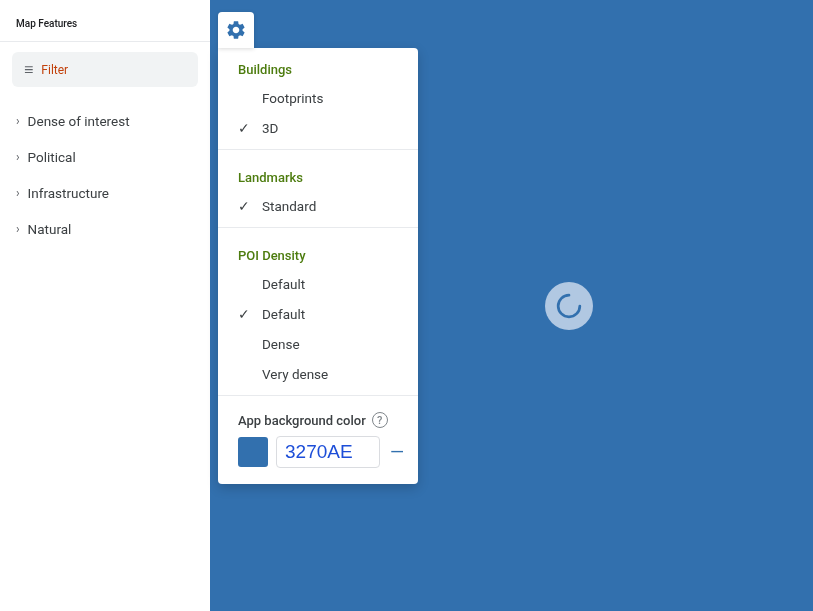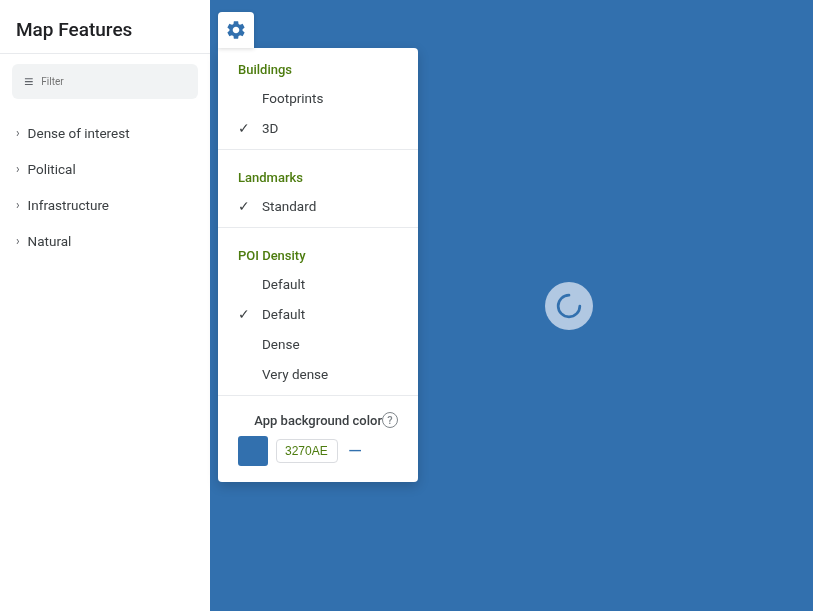--- a/index.html
+++ b/index.html
@@ -45,21 +45,21 @@
       width: 210px;
       height: 100%;
       background: #fff;
       display: flex;
       flex-direction: column;
       z-index: 10;
     }
 
     .sidebar-header {
       padding: 18px 16px 12px 16px;
-      font-size: 19px;
+      font-size: 10px;
       font-weight: 500;
       color: #202124;
       border-bottom: 1px solid #e8eaed;
     }
 
     .sidebar-filter {
       display: flex;
       align-items: center;
       margin: 10px 12px;
       padding: 8px 12px;
@@ -68,22 +68,22 @@
       gap: 8px;
       cursor: text;
     }
 
     .sidebar-filter-icon {
       color: #5f6368;
       font-size: 16px;
     }
 
     .sidebar-filter-text {
-      color: #737373;
-      font-size: 10px;
+      color: #c2410c;
+      font-size: 12px;
     }
 
     .sidebar-items {
       padding: 6px 0;
     }
 
     .sidebar-item {
       display: flex;
       align-items: center;
       padding: 10px 16px;
@@ -166,25 +166,25 @@
     }
 
     
     .app-bg-section {
       padding: 10px 20px 0 20px;
     }
 
     .app-bg-label {
       display: flex;
       align-items: center;
+      gap: 6px;
       font-size: 13px;
       font-weight: 500;
       color: #3c4043;
       margin-bottom: 8px;
-      justify-content: flex-end;
     }
 
     .app-bg-help {
       width: 16px;
       height: 16px;
       border-radius: 50%;
       border: 1.5px solid #80868b;
       display: flex;
       align-items: center;
       justify-content: center;
@@ -207,23 +207,23 @@
       border: 2px solid #3270AE;
       background: #3270AE;
       cursor: pointer;
       flex-shrink: 0;
     }
 
     .color-value-input {
       border: 1px solid #dadce0;
       border-radius: 4px;
       padding: 4px 8px;
-      font-size: 12px;
-      color: #4d7c0f;
-      width: 62px;
+      font-size: 19px;
+      color: #1d4ed8;
+      width: 104px;
       outline: none;
     }
 
     .color-reset-btn {
       color: #3270AE;
       font-size: 18px;
       cursor: pointer;
       line-height: 1;
       margin-left: 2px;
     }

